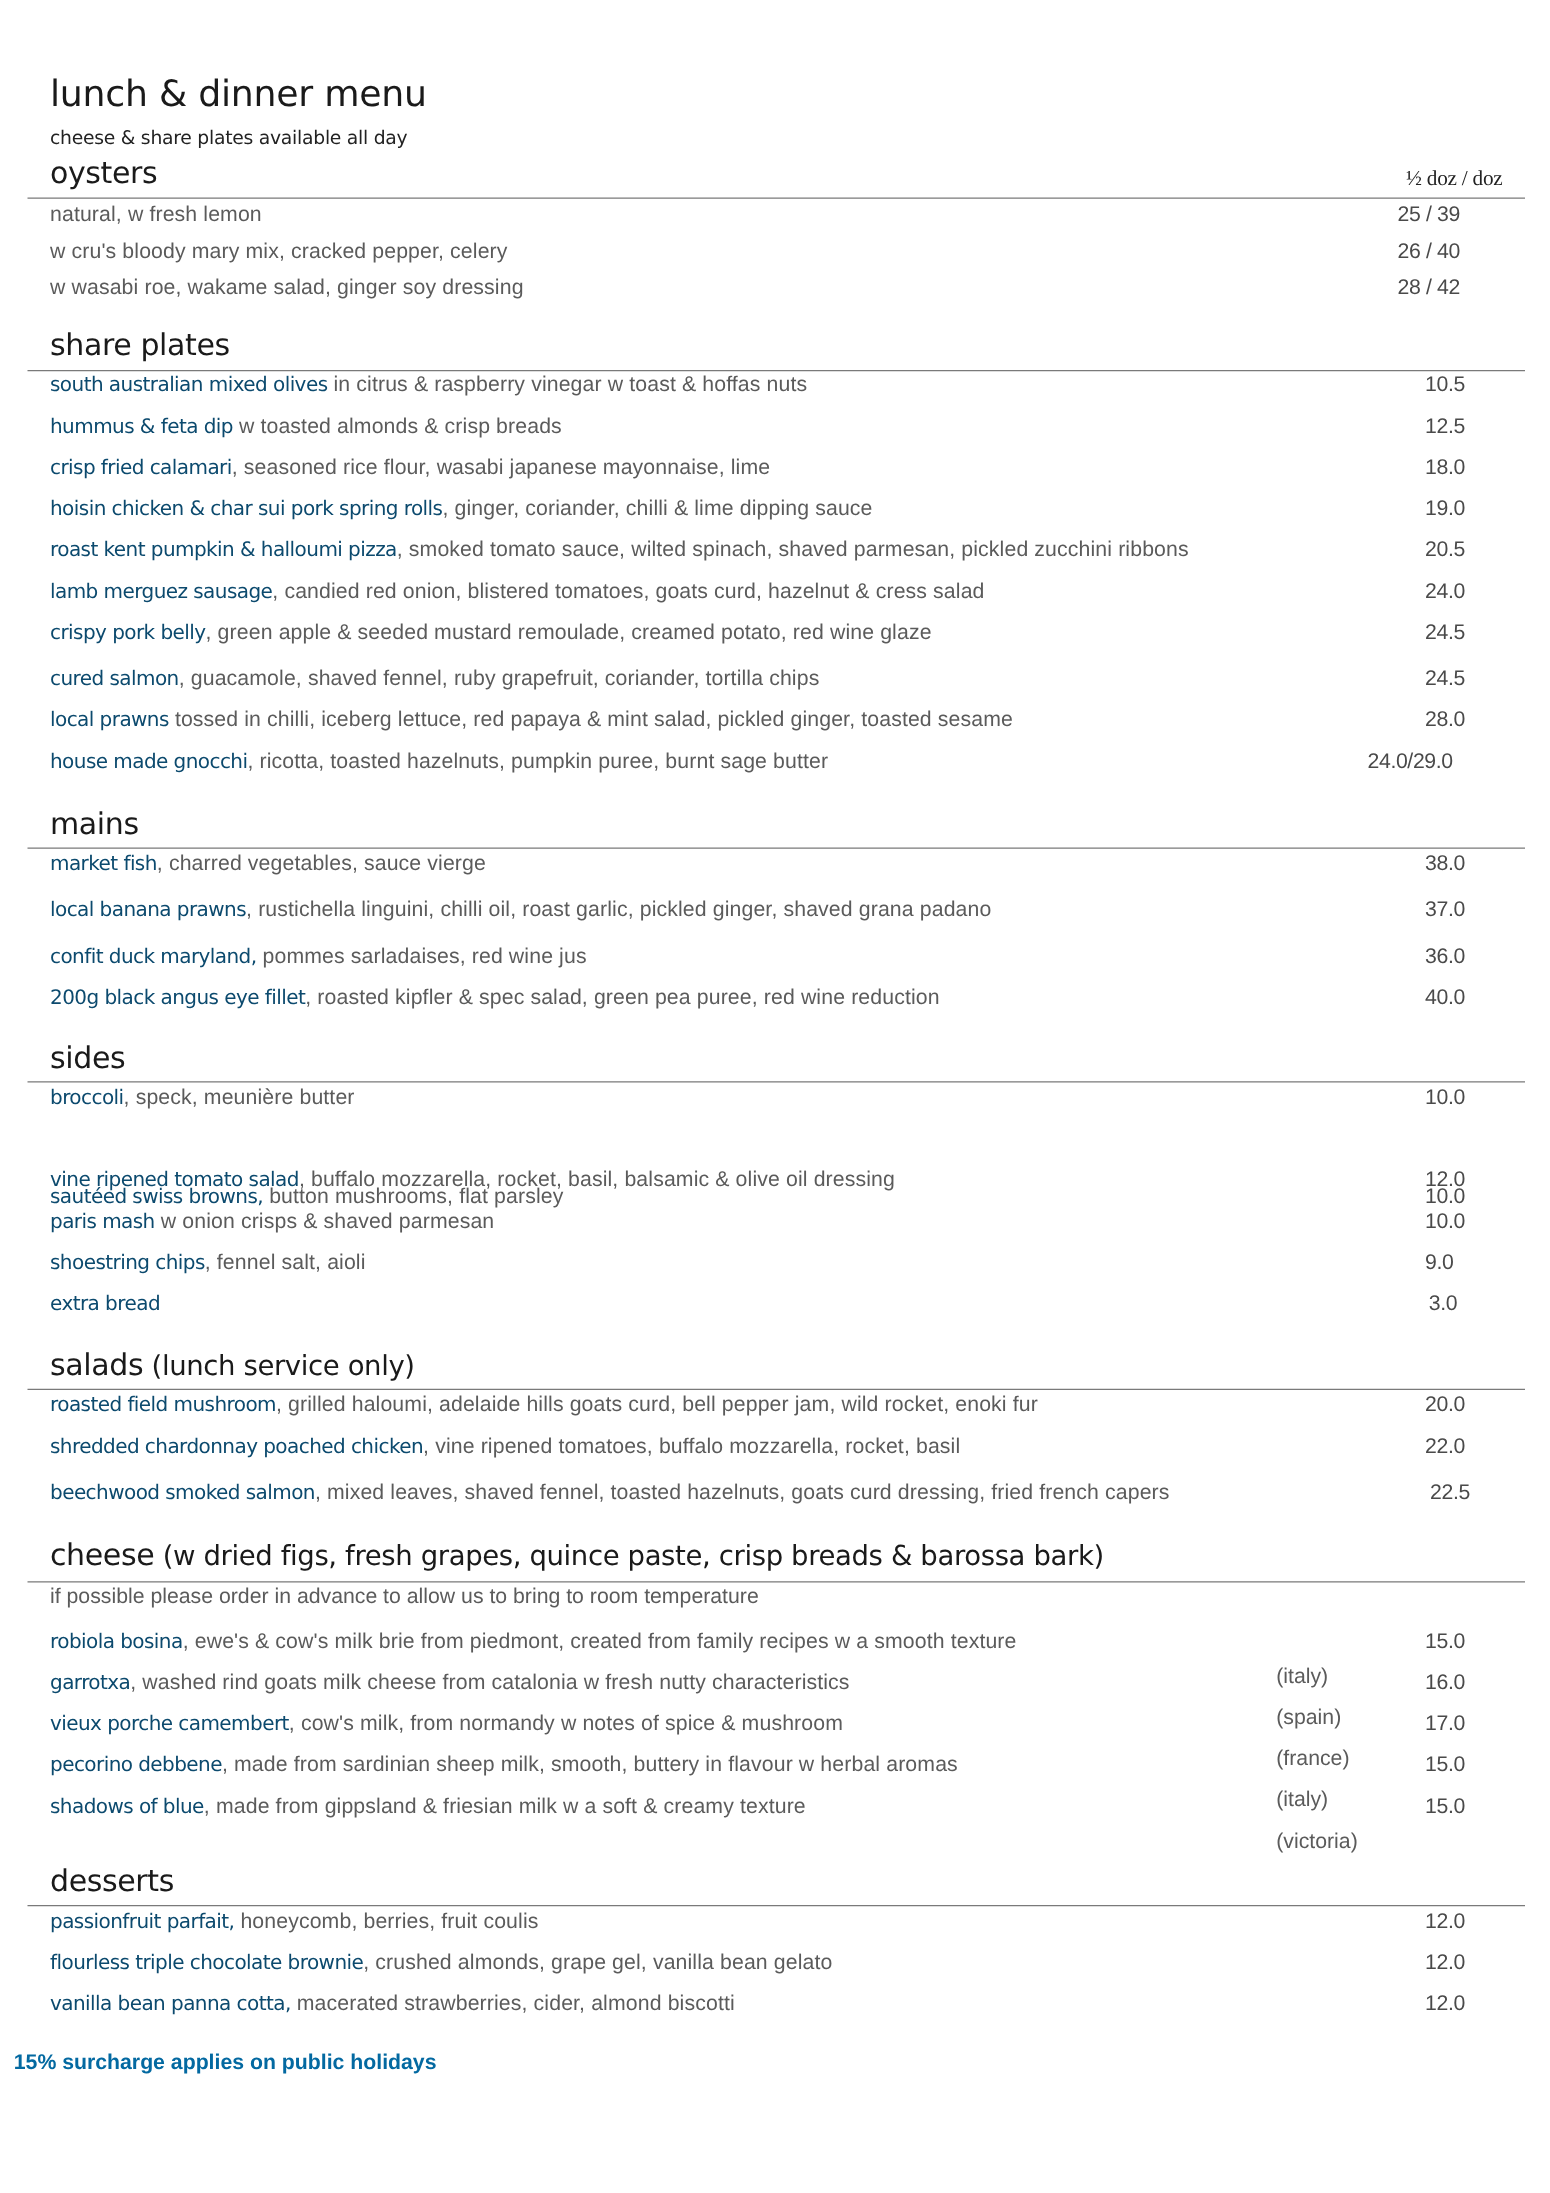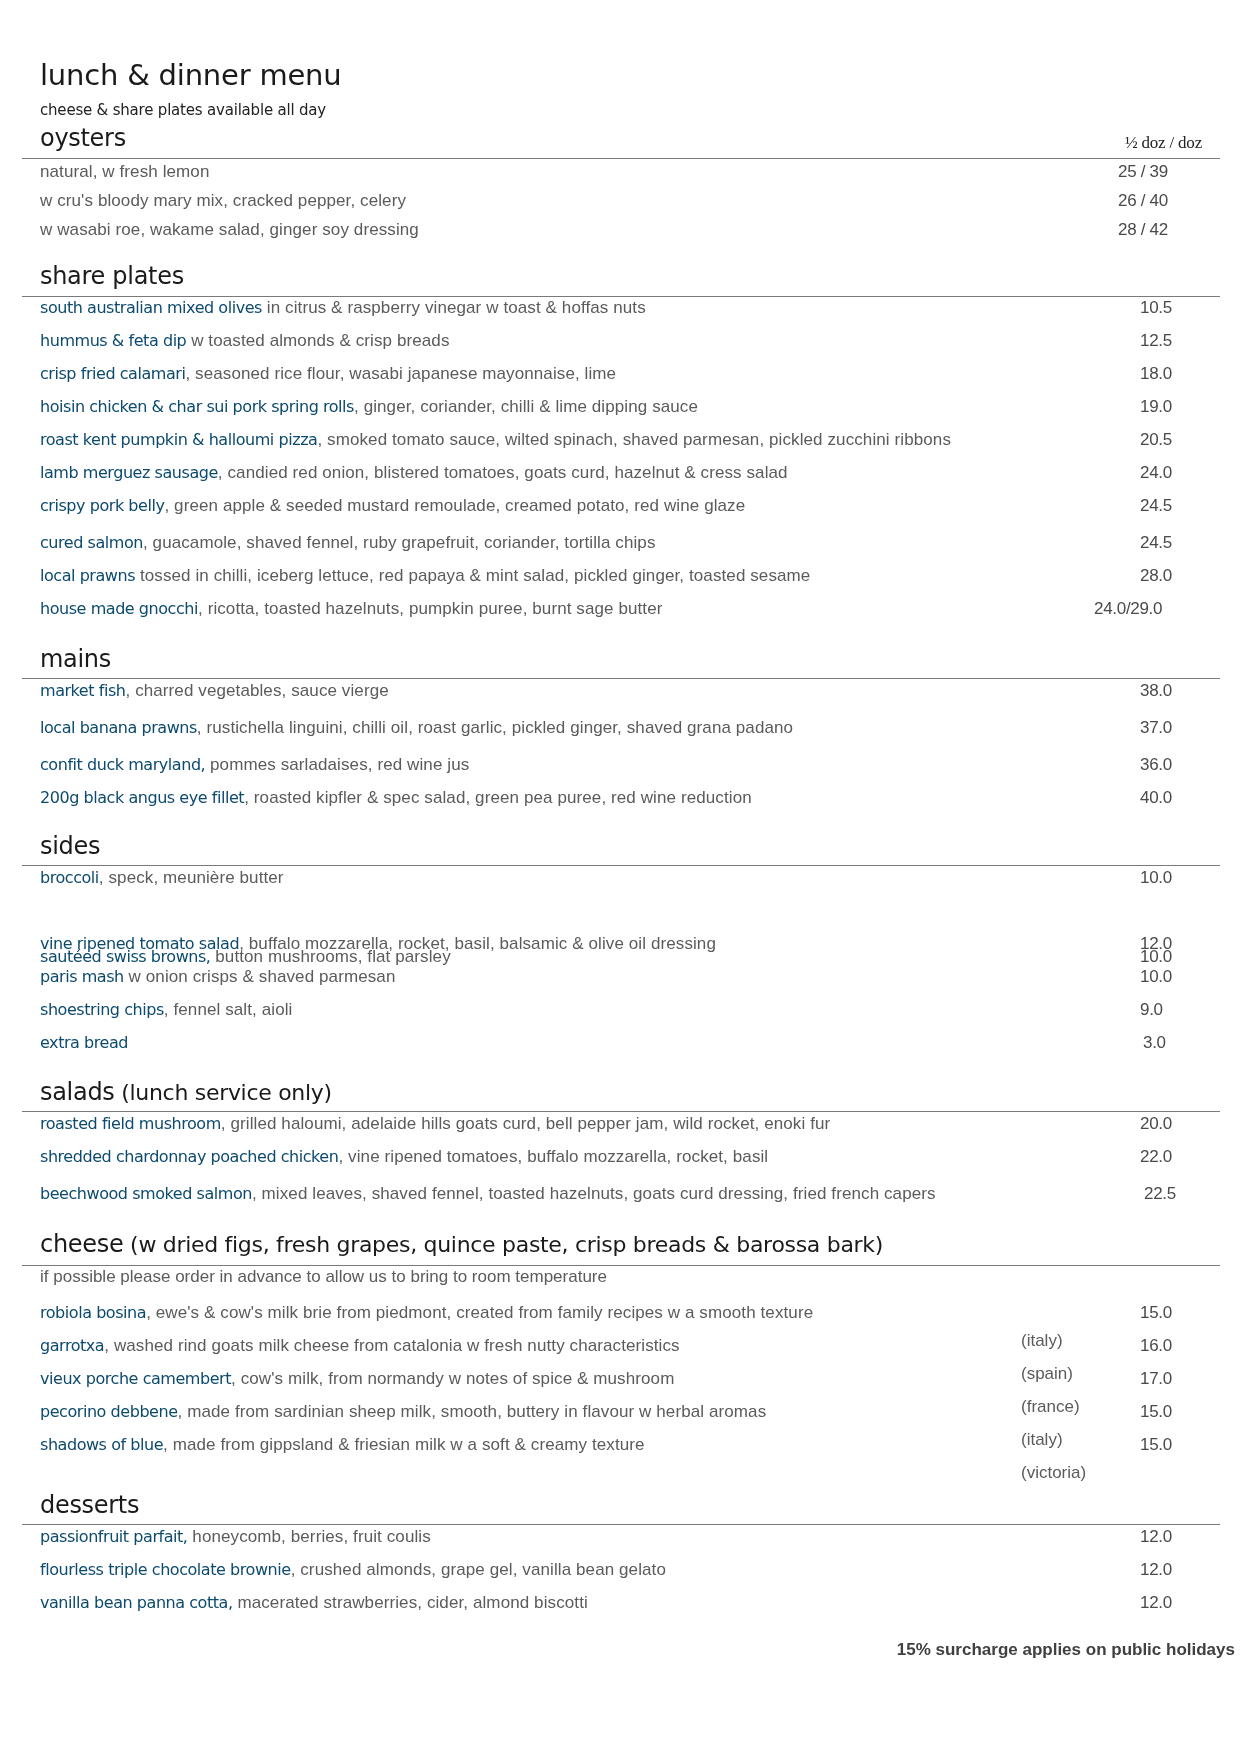--- a/index.html
+++ b/index.html
@@ -46,23 +46,23 @@
     font-family: "Liberation Sans", sans-serif; font-size: 17px; color: #4a4a4a;
     letter-spacing: -0.3px;
   }
   .row .price.wide { left: 1054px; }
   .row .price.oy { left: 1078px; }
   .note {
     position: absolute; left: 40px;
     font-family: "Liberation Sans", sans-serif; font-size: 17px; color: #5b5b5b;
   }
   .footer {
-    position: absolute; left: 0; width: 1240px; text-align: right; top: 1640px;
-    font-family: "Liberation Sans", sans-serif; font-size: 17px; font-weight: bold; color: #404040;
-    padding-left: 4px; box-sizing: border-box;
+    position: absolute; left: 0; width: 1240px; text-align: left; top: 1640px;
+    font-family: "Liberation Sans", sans-serif; font-size: 17px; font-weight: bold; color: #0369a1;
+    padding-left: 16px; box-sizing: border-box;
   }
   .footer span { position: relative; left: -5px; }
 </style>
 </head>
 <body>
 
 <div class="page">
 
   <div class="title">lunch &amp; dinner menu</div>
   <div class="subtitle">cheese &amp; share plates available all day</div>

